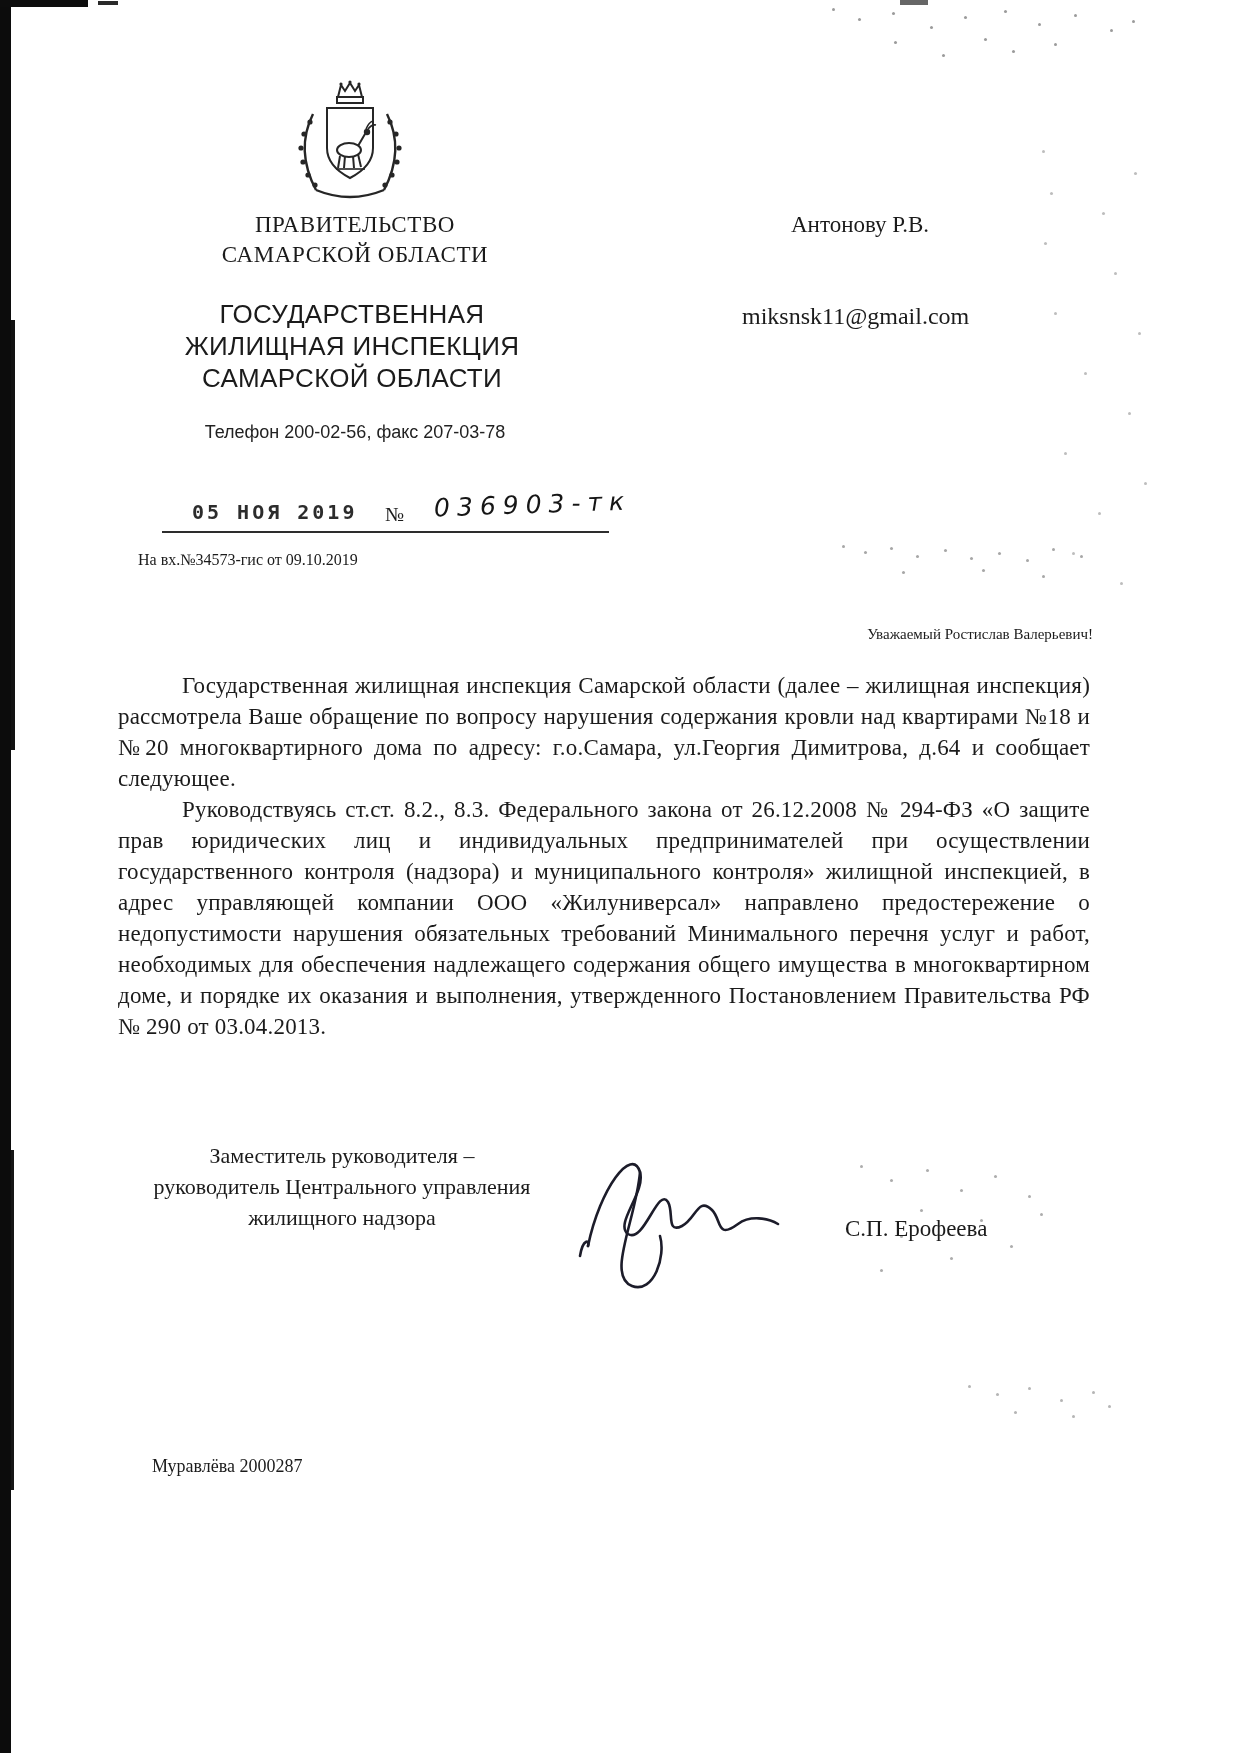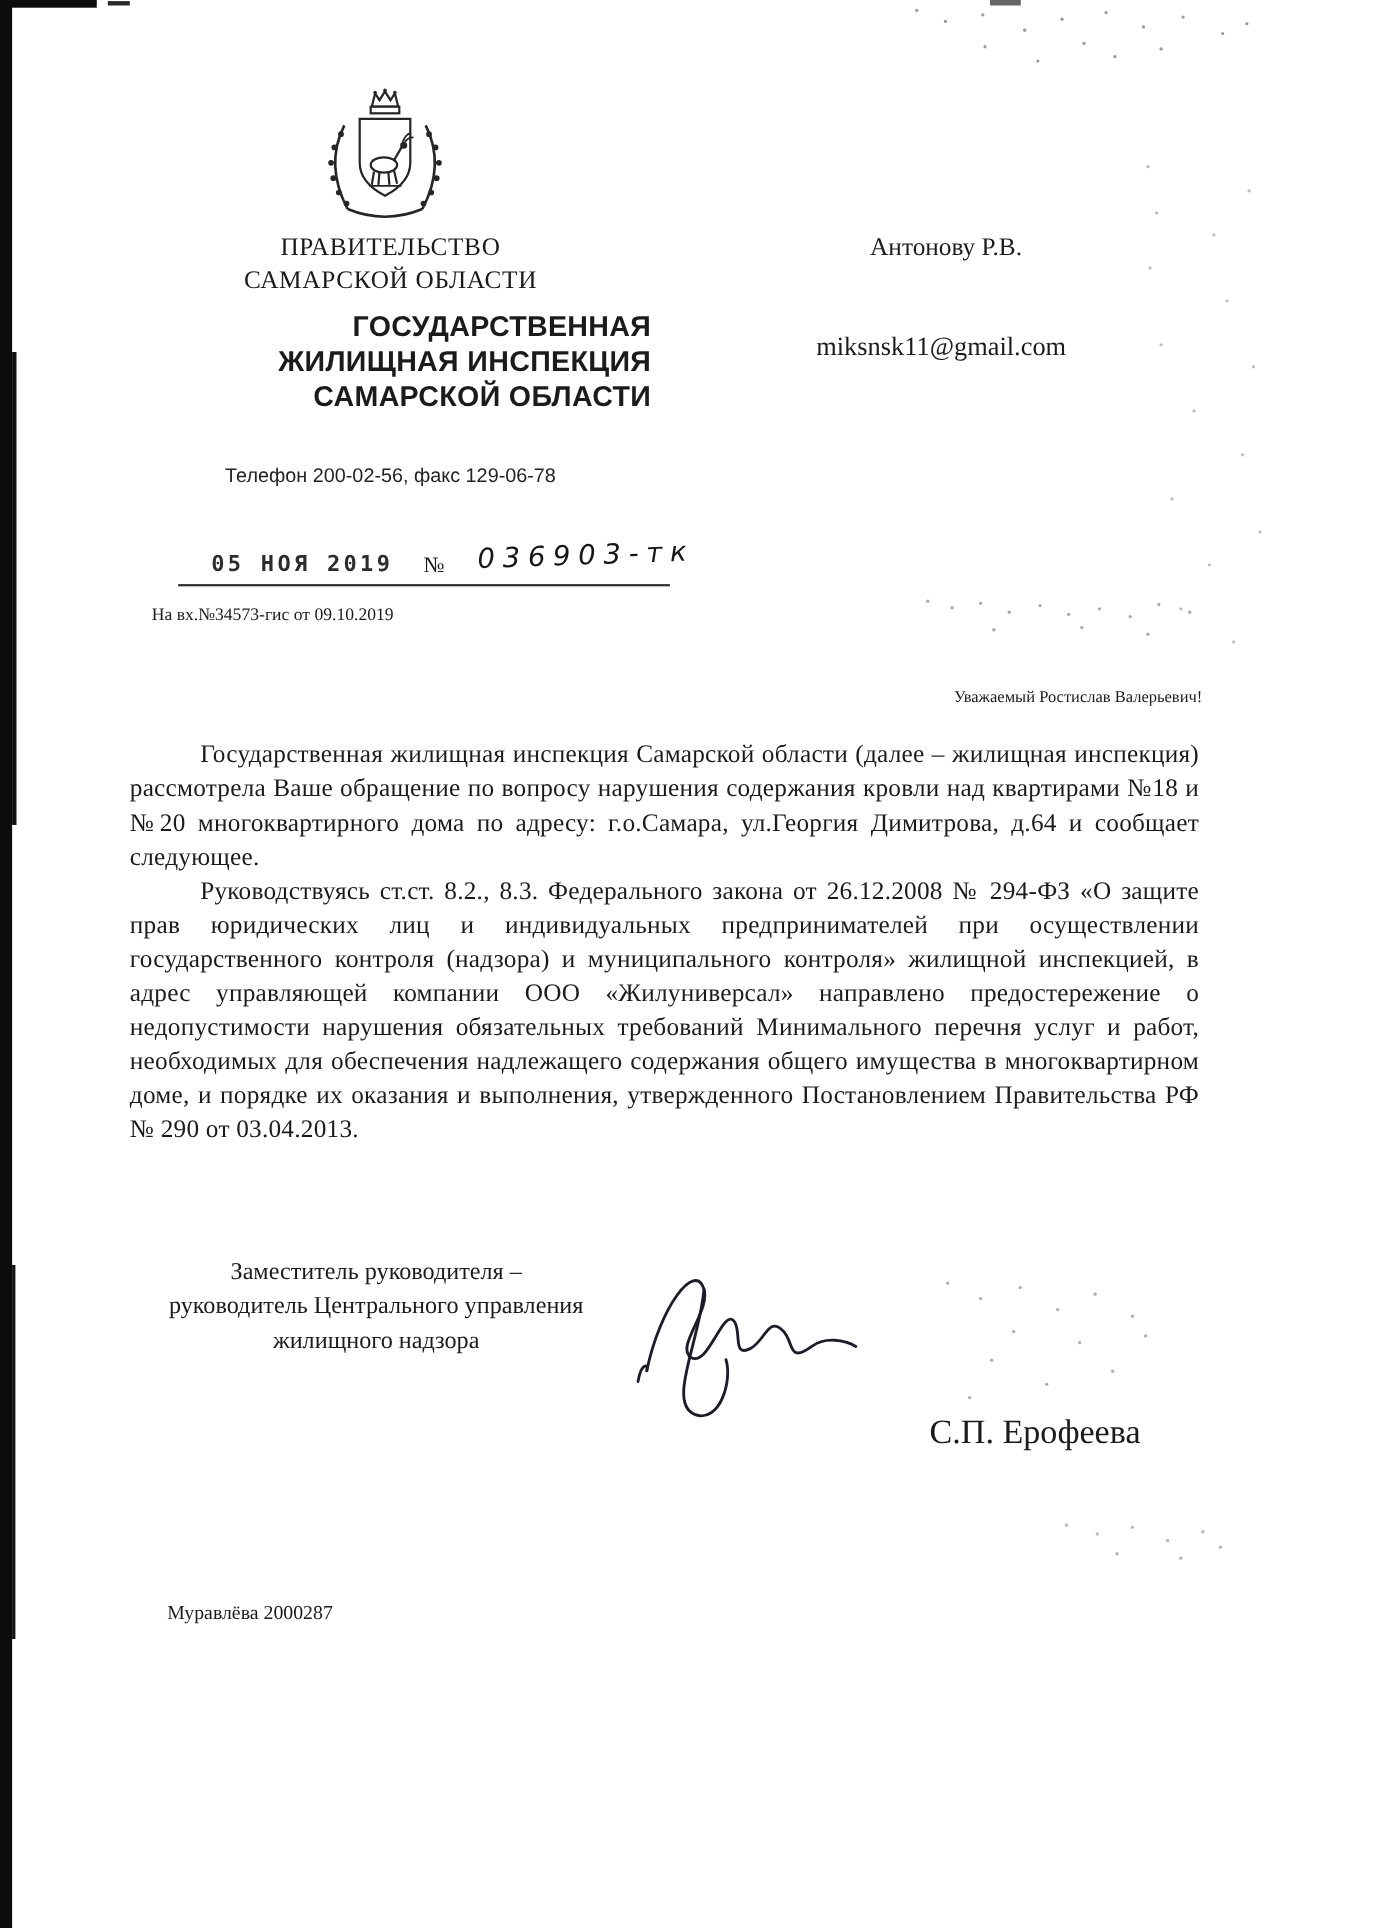--- a/index.html
+++ b/index.html
@@ -30,22 +30,22 @@
   .noise-sign{left:860px;top:1165px;color:#adadad;background:#adadad;
     box-shadow:30px 14px,66px 4px,100px 24px,134px 10px,168px 30px,60px 44px,
     120px 54px,180px 48px,40px 70px,150px 80px,90px 92px,20px 104px;}
   .noise-low{left:968px;top:1385px;color:#b5b5b5;background:#b5b5b5;
     box-shadow:28px 8px,60px 2px,92px 14px,124px 6px,46px 26px,104px 30px,140px 20px;}
 
   
   .emblem{left:283px;top:80px;width:134px;height:128px;}
   .gov-name{left:130px;top:210px;width:450px;text-align:center;
     font-size:23px;line-height:30px;letter-spacing:.6px;}
-  .org-name{left:112px;top:280px;width:480px;text-align:right;
-    font-family:"Liberation Sans",sans-serif;font-weight:bold;
+  .org-name{left:112px;top:298px;width:480px;text-align:center;
+    font-family:"Liberation Sans",sans-serif;font-weight:normal;
     font-size:26px;line-height:32px;letter-spacing:.3px;}
   .addr-block{left:130px;top:421px;width:450px;text-align:center;
     font-family:"Liberation Sans",sans-serif;font-size:18px;line-height:23px;color:#222;}
   .stamp-date{left:192px;top:500px;font-family:"DejaVu Sans Mono",monospace;
     font-weight:bold;font-size:20px;letter-spacing:3px;color:#2c2c2c;}
   .doc-no-label{left:385px;top:503px;font-size:20px;}
   .doc-no-value{left:434px;top:490px;font-family:"DejaVu Sans",sans-serif;
     font-style:italic;font-size:25px;letter-spacing:7px;color:#161616;
     transform:rotate(-2deg);}
   .stamp-rule{left:162px;top:498px;width:447px;height:33px;border-bottom:2px solid #2d2d2d;}
@@ -58,21 +58,21 @@
   
   .salutation{left:118px;top:626px;width:975px;text-align:right;font-size:15px;}
   .body-text{left:118px;top:670px;width:972px;font-size:23px;line-height:31px;
     text-align:justify;letter-spacing:.2px;}
   .body-text p{margin:0;text-indent:64px;}
 
   
   .sig-title{left:108px;top:1140px;width:468px;text-align:center;
     font-size:22px;line-height:31px;}
   .sig-scribble{left:570px;top:1128px;width:250px;height:172px;}
-  .sig-name{left:845px;top:1284px;font-size:31px;}
+  .sig-name{left:845px;top:1216px;font-size:23px;}
 
   
   .executor{left:112px;top:1456px;font-size:18px;margin-left:40px;}
 </style>
 </head>
 <body>
 
 <div class="abs edge-strip"></div>
 <div class="abs edge-bump1"></div>
 <div class="abs edge-bump2"></div>
@@ -123,21 +123,21 @@
     <path d="M33 110 Q67 124 101 110" stroke-width="2.4"></path>
   </svg>
 </div>
 
 <div class="abs gov-name pre">ПРАВИТЕЛЬСТВО
 САМАРСКОЙ ОБЛАСТИ</div>
 <div class="abs org-name pre">ГОСУДАРСТВЕННАЯ
 ЖИЛИЩНАЯ ИНСПЕКЦИЯ
 САМАРСКОЙ ОБЛАСТИ</div>
 <div class="abs addr-block">
-  <div>Телефон 200-02-56, факс 129-06-78</div>
+  <div>Телефон 200-02-56, факс 207-03-78</div>
 </div>
 
 <div class="abs stamp-rule"></div>
 <div class="abs stamp-date">05 НОЯ 2019</div>
 <div class="abs doc-no-label">№</div>
 <div class="abs doc-no-value">036903-тк</div>
 <div class="abs incoming-ref">На вх.№34573-гис от 09.10.2019</div>
 
 <div class="abs rcpt-name">Антонову Р.В.</div>
 <div class="abs rcpt-email">miksnsk11@gmail.com</div>

